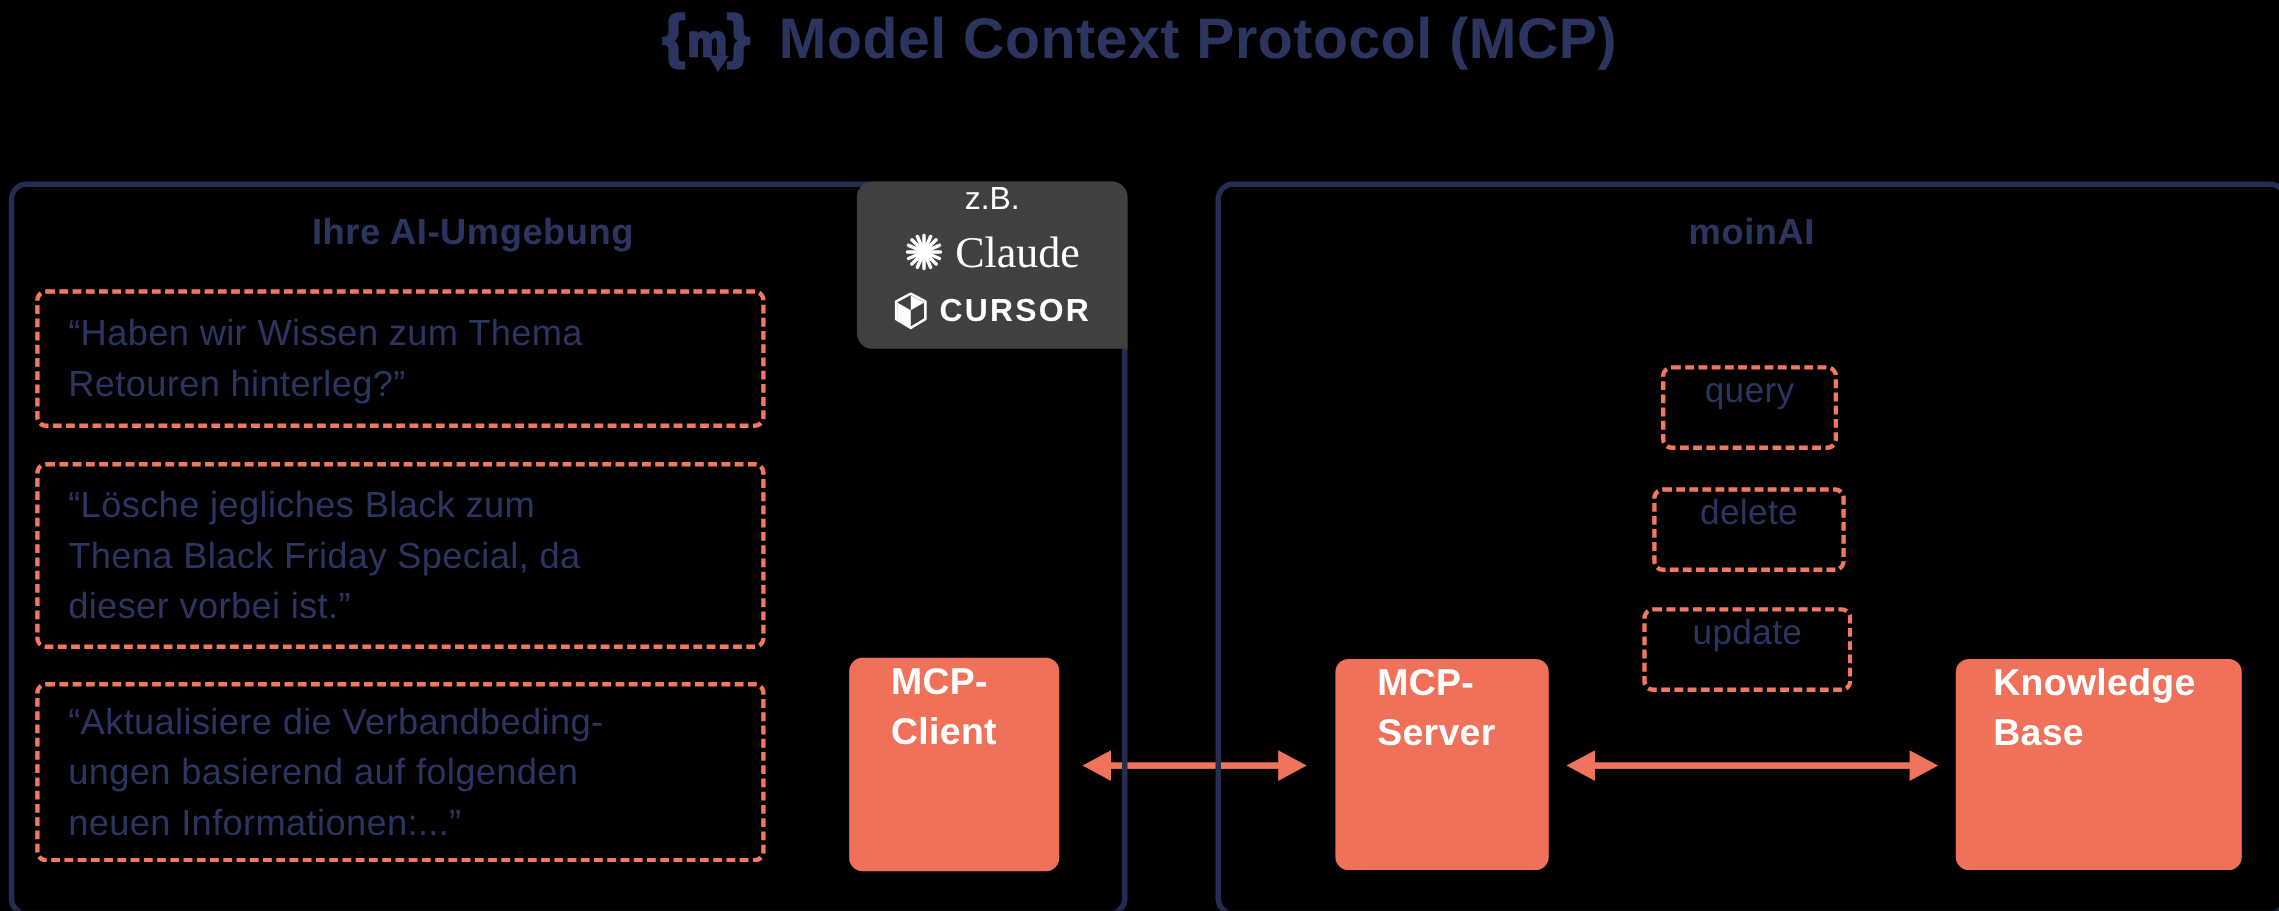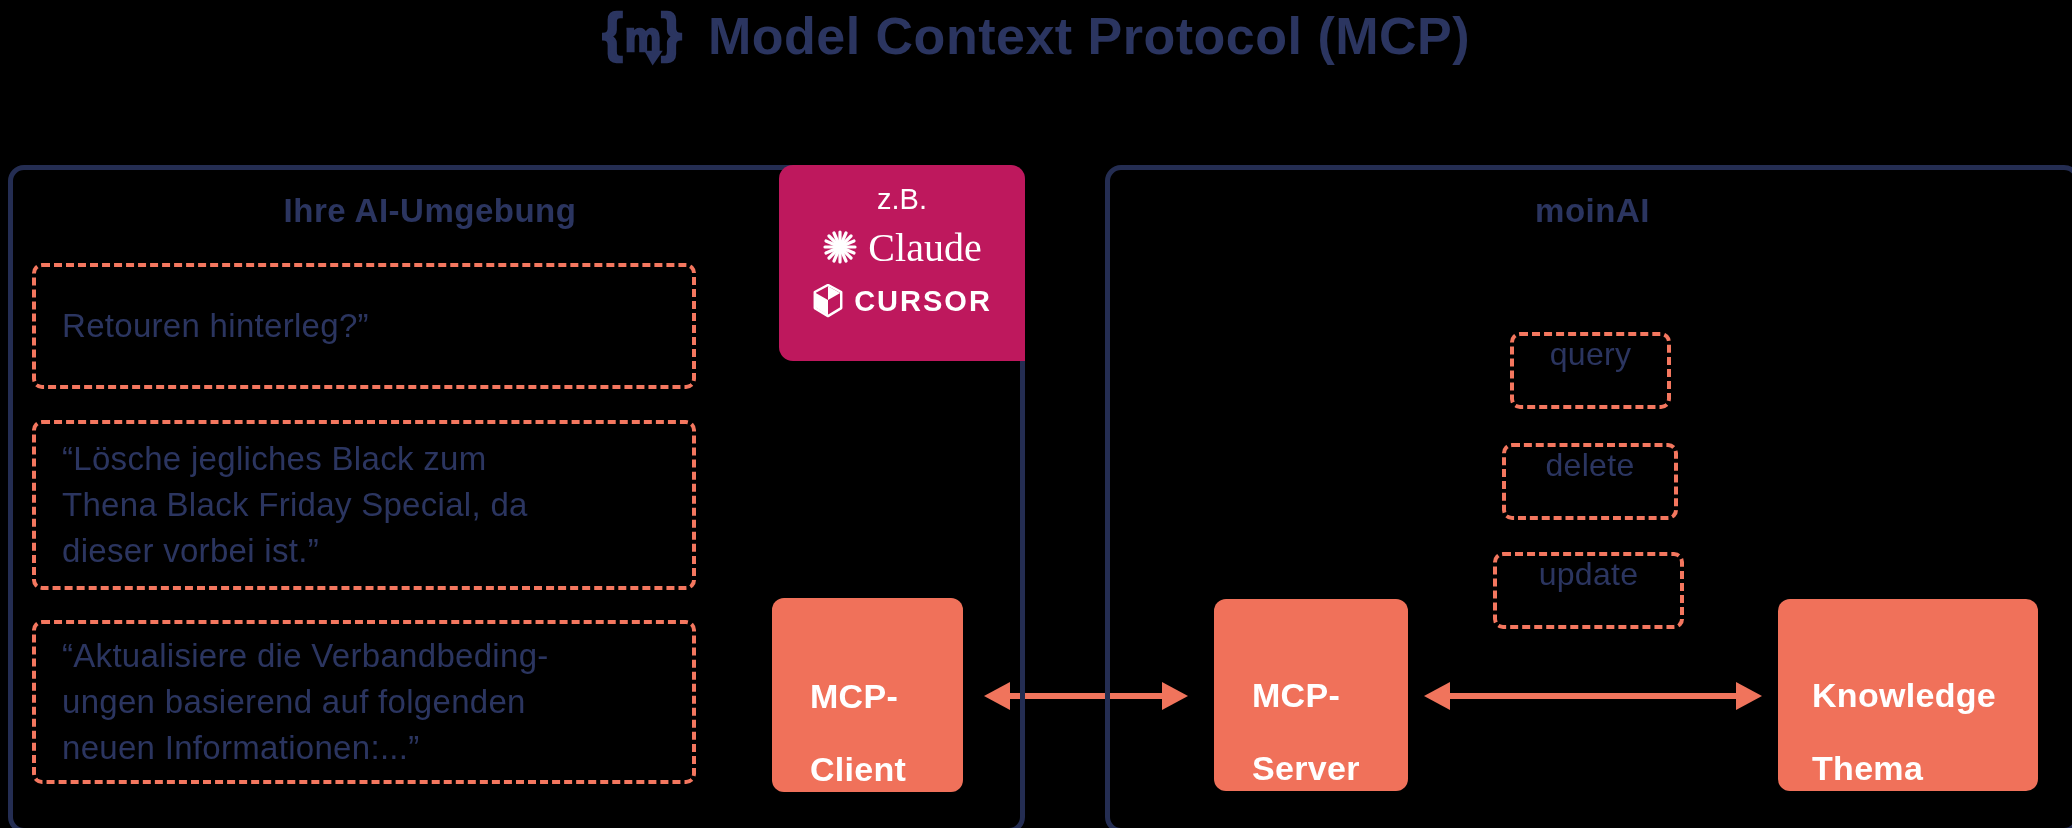--- a/index.html
+++ b/index.html
@@ -32,24 +32,24 @@
   .panel-left  { left:8px;    top:165px; width:1007px; height:658px; }
   .panel-right { left:1105px; top:165px; width:965px;  height:658px; }
   .panel-header {
     position:absolute; top:22px; left:0; width:100%; text-align:center;
     color:#2B3560; font-size:33px; font-weight:800; letter-spacing:0.5px;
   }
   .panel-left .panel-header { width:760px;padding-left:37px; }
 
   
   .examples-box {
-    position:absolute; right:-5px; top:-5px; width:246px; height:196px;
-    background:#be185d; border-radius:14px 14px 0 14px;
+    position:absolute; right:-5px; top:-5px; width:246px; height:152px;
+    background:#404040; border-radius:14px 14px 0 14px;
     display:flex; flex-direction:column; align-items:center;
-    padding-top:18px; box-sizing:border-box; gap:8px; color:#FFFFFF;
+    box-sizing:border-box; gap:8px; color:#FFFFFF;
   }
   .zb-label { font-size:29px; }
   .logo-row { display:flex; align-items:center; gap:10px; height:46px; }
   .claude-wordmark { font-family:"Liberation Serif", serif; font-size:40px; color:#FFFFFF; }
   .cursor-wordmark { font-size:29px; font-weight:700; letter-spacing:2px; color:#FFFFFF; }
 
   
   .quote-box {
     position:absolute; left:19px; width:664px; box-sizing:border-box;
     border:4px dashed #F4775F; border-radius:10px;
@@ -57,22 +57,22 @@
     padding-left:26px; color:#2B3560; font-size:33px; line-height:46px; letter-spacing:0.3px;
   }
   .quote-1 { top:93px;  height:126px; }
   .quote-2 { top:250px; height:170px; }
   .quote-3 { top:450px; height:164px; }
 
   
   .orange-box {
     position:absolute; background:#F0715A; border-radius:12px; color:#FFFFFF;
     font-weight:800; font-size:34px; line-height:45px; letter-spacing:0.3px;
-    display:flex; flex-direction:column; justify-content:flex-end;
-    padding-left:38px; box-sizing:border-box;gap:28px;
+    display:flex; flex-direction:column; justify-content:flex-start;
+    padding-left:38px; box-sizing:border-box;
   }
   .client-box { left:759px; top:428px; width:191px; height:194px; }
   .server-box { left:104px; top:429px; width:194px; height:192px; }
   .kb-box     { left:668px; top:429px; width:260px; height:192px; padding-left:34px; }
 
   
   .op-box {
     position:absolute; box-sizing:border-box;
     border:4px dashed #F4775F; border-radius:10px;
     display:flex; justify-content:center;
@@ -134,20 +134,21 @@
         <svg width="32" height="34" viewBox="0 0 32 36">
           <polygon points="16,1 30,8.5 30,25.5 16,34 2,25.5 2,8.5" fill="none" stroke="#FFFFFF" stroke-width="2.6" stroke-linejoin="round"></polygon>
           <polygon points="16,2.5 29,9.5 16,17" fill="#FFFFFF"></polygon>
           <polygon points="3,9.5 16,17 16,33 3,25" fill="#FFFFFF"></polygon>
         </svg>
         <span class="cursor-wordmark">CURSOR</span>
       </div>
     </div>
 
     <div class="quote-box quote-1">
+      <div>“Haben wir Wissen zum Thema</div>
       <div>Retouren hinterleg?”</div>
     </div>
     <div class="quote-box quote-2">
       <div>“Lösche jegliches Black zum</div>
       <div>Thena Black Friday Special, da</div>
       <div>dieser vorbei ist.”</div>
     </div>
     <div class="quote-box quote-3">
       <div>“Aktualisiere die Verbandbeding-</div>
       <div>ungen basierend auf folgenden</div>
@@ -173,17 +174,17 @@
       <span>delete</span>
     </div>
 
     <div class="orange-box server-box">
       <div>MCP-</div>
       <div>Server</div>
     </div>
 
     <div class="orange-box kb-box">
       <div>Knowledge</div>
-      <div>Thema</div>
+      <div>Base</div>
     </div>
   </div>
 
 </div>
 
 </body></html>

